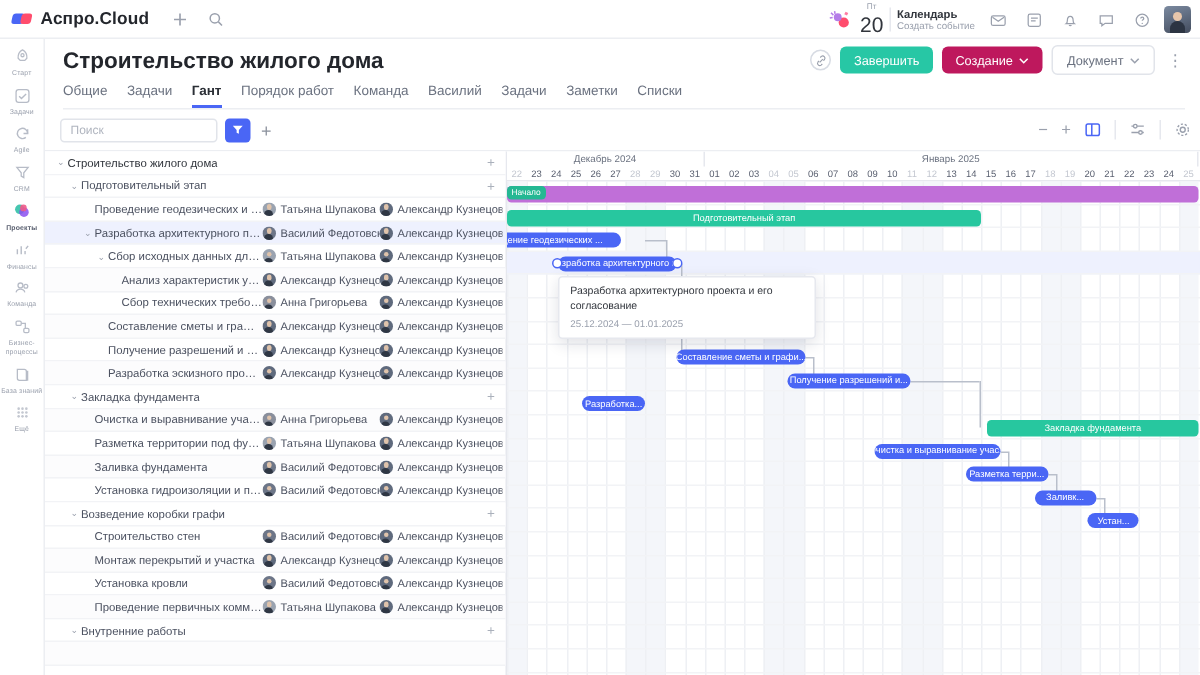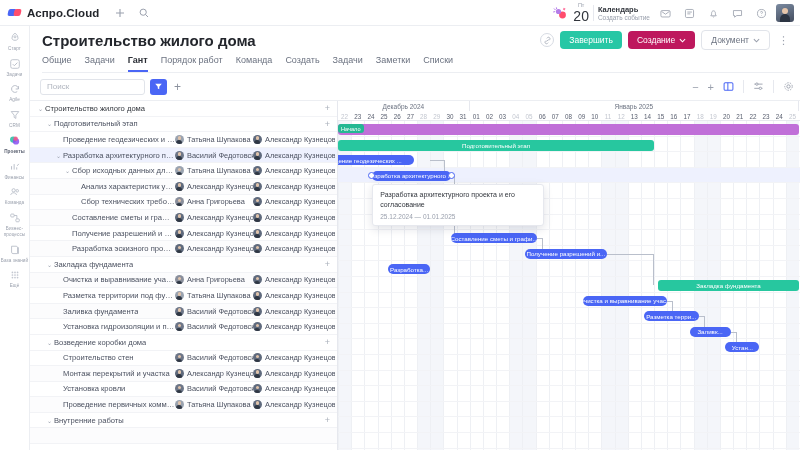--- a/index.html
+++ b/index.html
@@ -326,21 +326,21 @@
               </svg></span>
         </button>
         <span class="kebab">⋮</span>
       </div>
       <div class="tabs">
         <div class="tab">Общие</div>
         <div class="tab">Задачи</div>
         <div class="tab active">Гант</div>
         <div class="tab">Порядок работ</div>
         <div class="tab">Команда</div>
-        <div class="tab">Создать</div>
+        <div class="tab">Василий</div>
         <div class="tab">Задачи</div>
         <div class="tab">Заметки</div>
         <div class="tab">Списки</div>
       </div>
     </div>
 
     <div class="toolbar">
       <div class="search">Поиск</div>
       <div class="filter-btn">
         <svg width="9" height="9" viewBox="0 0 12 12">
@@ -564,21 +564,21 @@
                 <span>Василий Федотовский</span>
               </div>
               <div class="cell-user setter">
                 <span class="av u2"></span>
                 <span>Александр Кузнецов</span>
               </div>
             </div>
             <div class="row group">
               <div class="rtask g1">
                 <span class="caret">⌄</span>
-                <span class="tname">Возведение коробки дома</span>
+                <span class="tname">Возведение коробки графи</span>
               </div>
               <span class="rowplus">+</span>
             </div>
             <div class="row">
               <div class="rtask g2">
                 <span class="caret"></span>
                 <span class="tname">Строительство стен</span>
               </div>
               <div class="cell-user">
                 <span class="av u3"></span>

